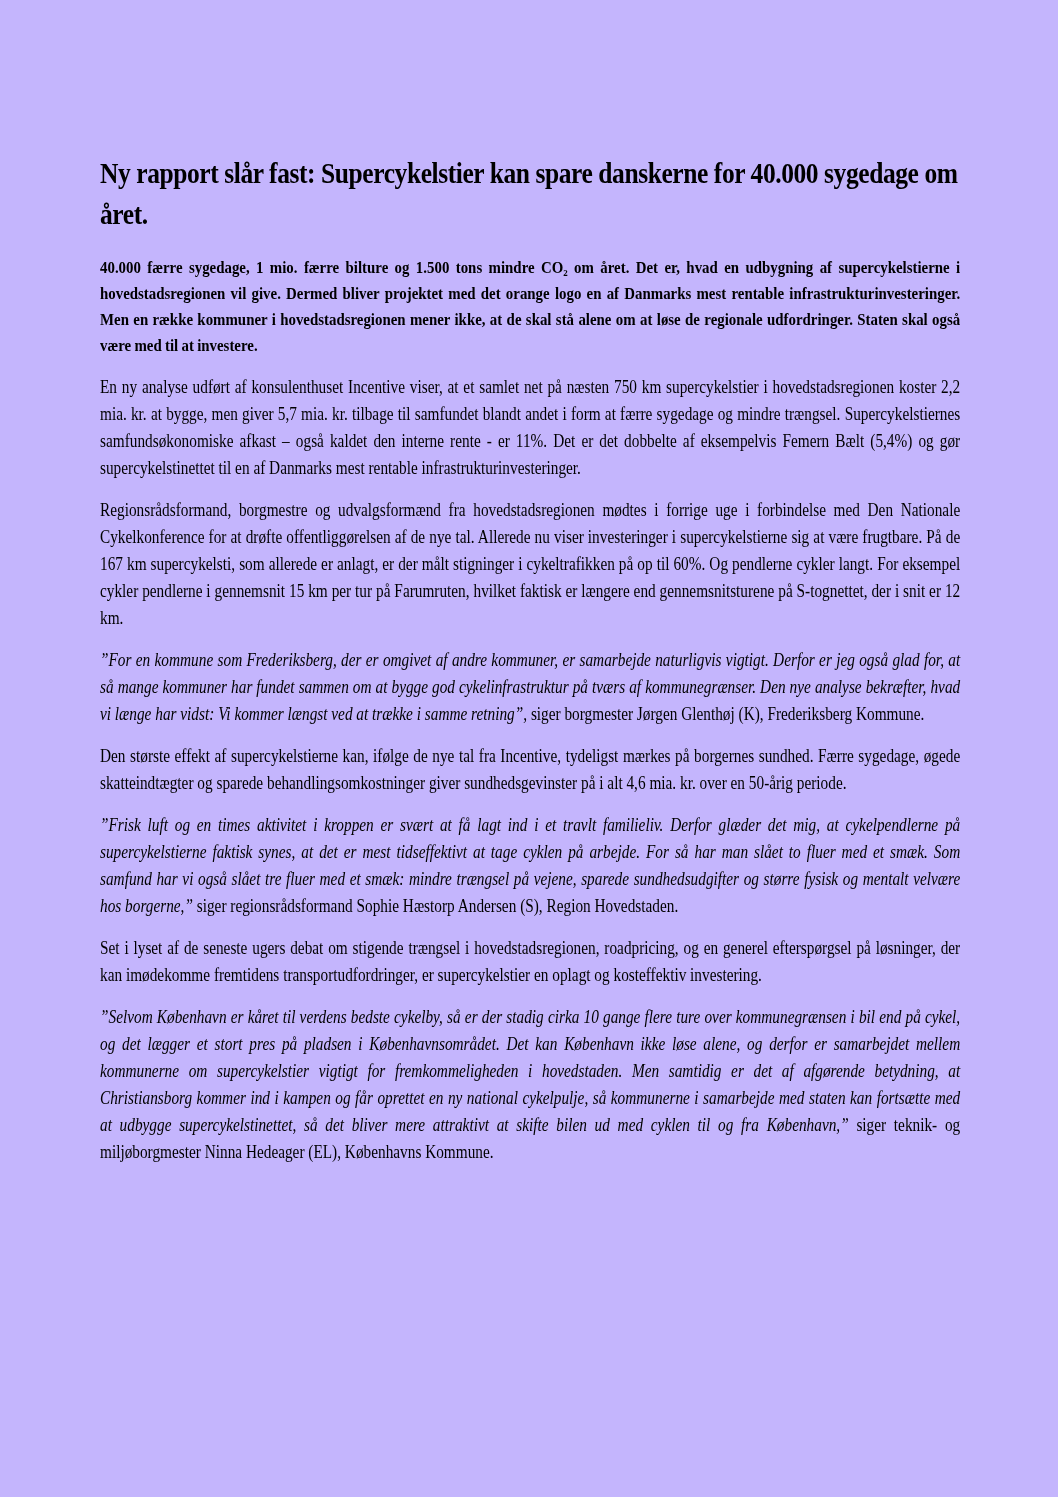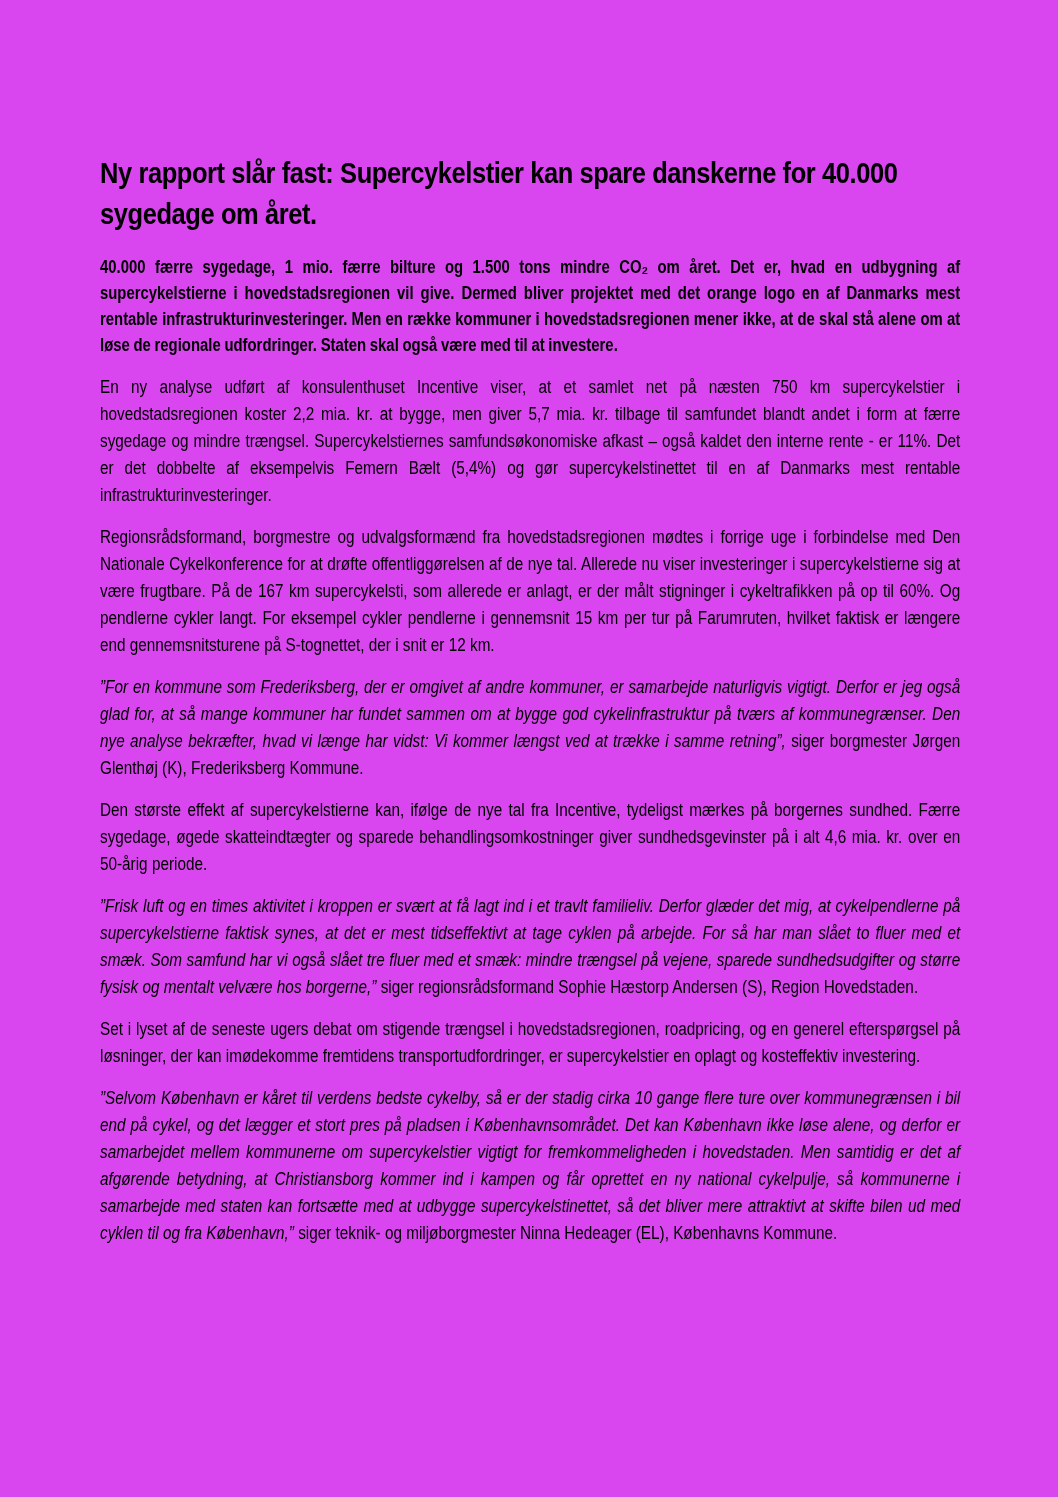--- a/index.html
+++ b/index.html
@@ -4,23 +4,23 @@
 <style>
   html, body {
     margin: 0;
     padding: 0;
     background: #ffffff;
   }
   .page {
     position: relative;
     width: 1058px;
     height: 1497px;
-    background: #d946ef;
+    background: #c4b5fd;
     overflow: hidden;
-    font-family: Liberation Sans, sans-serif;
+    font-family: Liberation Serif, serif;
     color: #000000;
   }
   
   .content {
     position: absolute;
     left: 100px;
     top: 152px;
     width: 1012px;
     transform: scaleX(0.85);
     transform-origin: 0 0;

